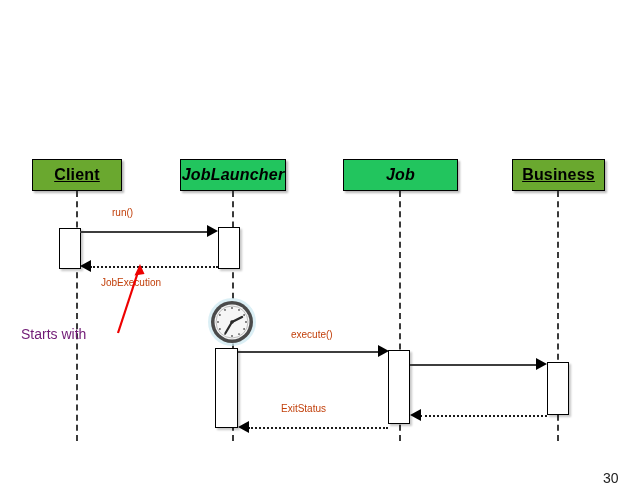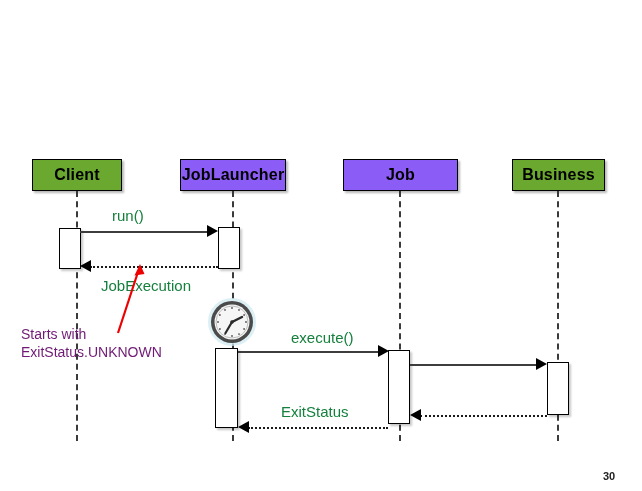--- a/index.html
+++ b/index.html
@@ -23,22 +23,22 @@
     box-sizing: border-box;
     border: 1.5px solid #000000;
     display: flex;
     align-items: center;
     justify-content: center;
     font-weight: bold;
     color: #000000;
     letter-spacing: 0.2px;
     box-shadow: 2px 2px 2px rgba(0,0,0,0.28);
   }
-  .lifeline-head.green { background: #6aa82f; }
-  .lifeline-head.blue  { background: #8b5cf6; }
+  .lifeline-head.green { background: #6aa82f; text-decoration: underline; }
+  .lifeline-head.blue  { background: #22c55e; font-style: italic; }
   .head-label { white-space: nowrap; }
 
   
   .lifeline-dash {
     position: absolute;
     width: 0;
     border-left: 2px dashed #3a3a3a;
   }
 
   
@@ -70,22 +70,22 @@
     border-bottom: 6px solid transparent;
     border-left: 11px solid #000000;
   }
   .arrow-head.left {
     border-top: 6px solid transparent;
     border-bottom: 6px solid transparent;
     border-right: 11px solid #000000;
   }
   .msg-label {
     position: absolute;
-    font-size: 15px;
-    color: #15803d;
+    font-size: 10px;
+    color: #c2410c;
     white-space: nowrap;
   }
 
   
   .clock-wrap {
     position: absolute;
   }
   
   .note-text {
     position: absolute;
@@ -96,23 +96,22 @@
   }
   .note-arrow {
     position: absolute;
     left: 0; top: 0;
     overflow: visible;
   }
 
   
   .page-num {
     position: absolute;
-    font-size: 11px;
+    font-size: 14px;
     color: #222222;
-    font-weight: bold;
   }
 </style>
 </head>
 <body>
 
 <div id="canvas">
 
   <div class="lifeline-head green" style="left:32px; top:159px; width:90px; height:32px;">
     <span class="head-label">Client</span>
   </div>
@@ -191,17 +190,16 @@
   <div class="msg-label" style="left:281px; top:395px;margin-top:8px;">ExitStatus</div>
   <div class="msg-line dotted" style="left:248px; top:427px; width:140px;"></div>
   <div class="arrow-head left" style="left:238px; top:421px;"></div>
 
   <svg class="note-arrow" width="642" height="491">
     <line x1="118" y1="333" x2="138" y2="272" stroke="#ee0000" stroke-width="2.2"></line>
     <polygon points="140,264 134.5,275.5 144.5,274" fill="#ee0000"></polygon>
   </svg>
 
   <div class="note-text" style="left:21px; top:325px;">Starts with</div>
-  <div class="note-text" style="left:21px; top:343px;">ExitStatus.UNKNOWN</div>
 
   <div class="page-num" style="left:603px; top:470px;">30</div>
 
 </div>
 
 </body></html>

